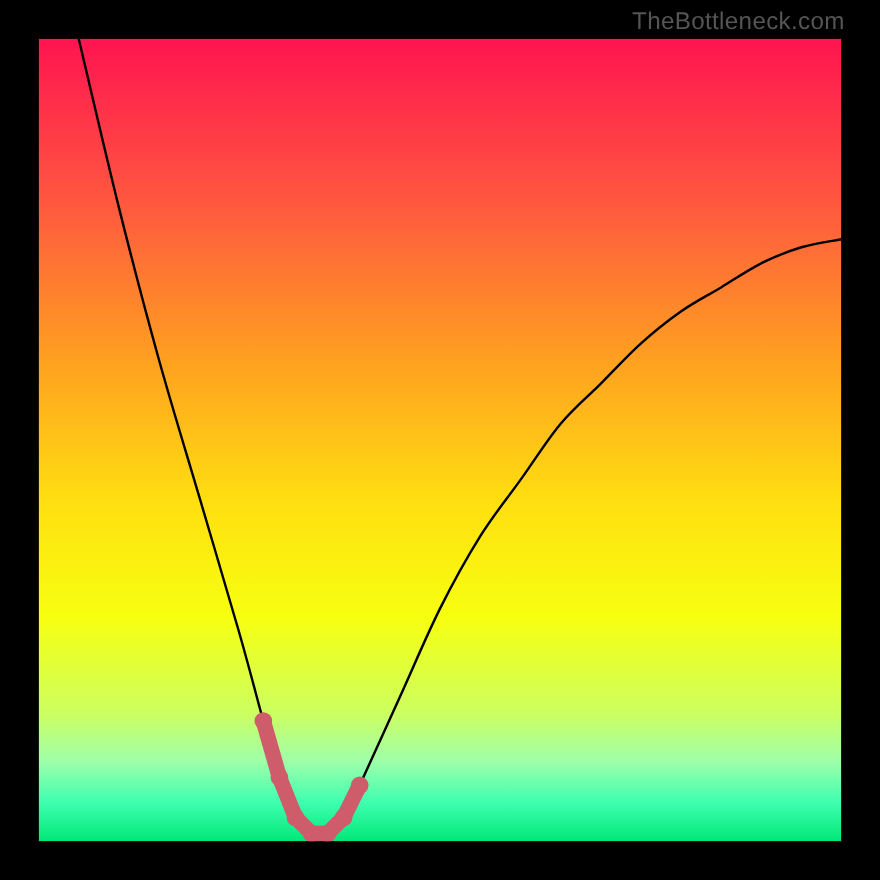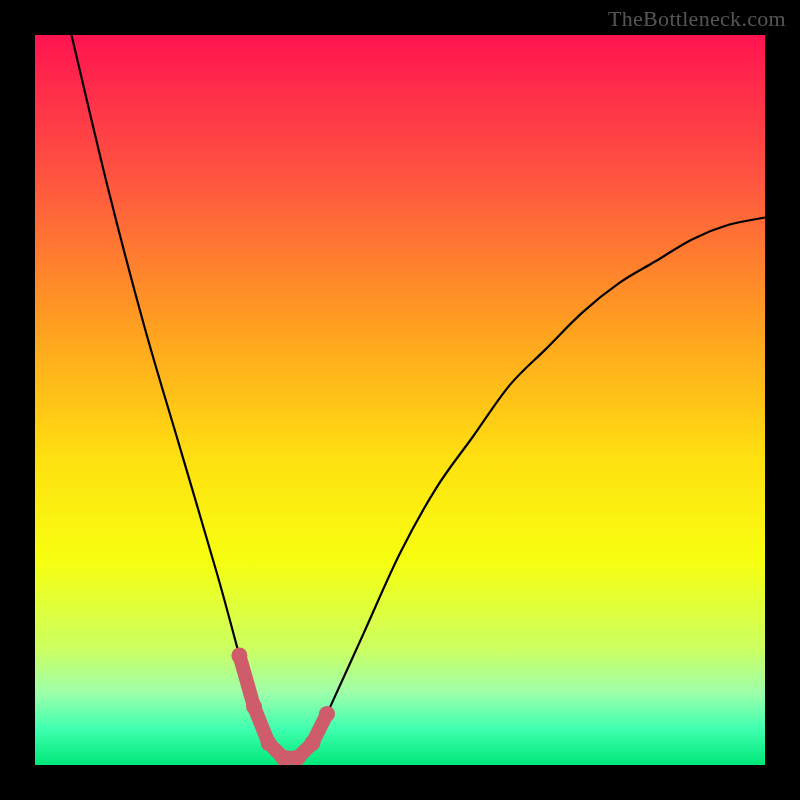--- a/index.html
+++ b/index.html
@@ -24,26 +24,25 @@
     height: 730px;
     overflow: hidden;
   }
   .gradient-bg {
     position: absolute;
     inset: 0;
   }
   .watermark {
     position: absolute;
     top: 6px;
-    right: 14px;
+    right: 32px;
     color: #555;
     font-size: 22px;
     font-weight: 500;
     letter-spacing: 0.3px;
-    font-family: Liberation Serif, serif;
   }
   svg.curve {
     position: absolute;
     inset: 0;
     width: 100%;
     height: 100%;
   }
 </style>
 </head>
 <body>

